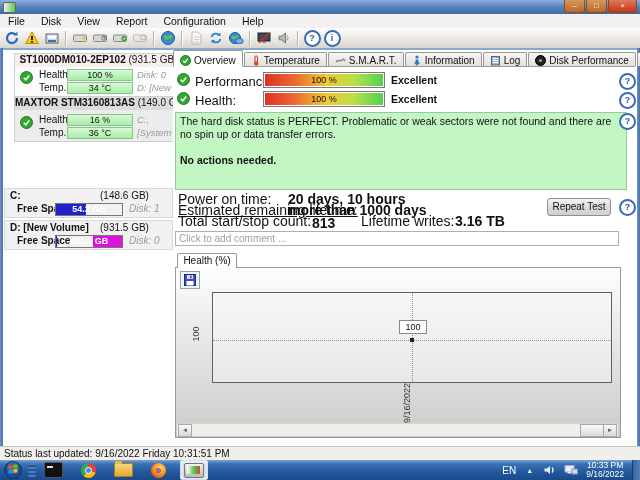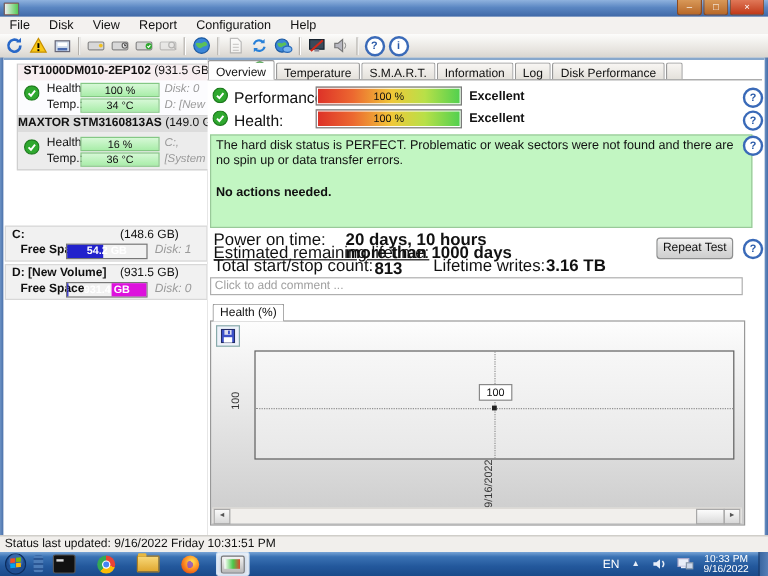--- a/index.html
+++ b/index.html
@@ -58,21 +58,21 @@
   .pbar .free{background:#dd11dd;height:100%;flex:1;}
   .pbartext{position:absolute;left:0;top:0;width:100%;text-align:center;color:#fff;
     font-weight:bold;font-size:9px;line-height:11px;}
   .pdisk{position:absolute;left:124px;font-style:italic;color:#9a9a9a;line-height:13px;}
   
   .main{left:173px;top:48px;width:464px;height:398px;background:#fff;border-top:2px solid #88a8cc;}
   .tabbar{position:absolute;left:0;top:1px;width:462px;height:15px;display:flex;align-items:flex-end;
     border-bottom:1px solid #989898;}
   .tab{display:flex;align-items:flex-end;gap:3px;height:13px;padding:0 6px;margin-right:1px;
     border:1px solid #989898;border-bottom:none;border-radius:2px 2px 0 0;
-    background:linear-gradient(#f8f6f3,#e4e1db);font-size:10px;white-space:nowrap;flex-direction:column;}
+    background:linear-gradient(#f8f6f3,#e4e1db);font-size:10px;white-space:nowrap;}
   .tab.active{height:15px;background:#fff;position:relative;z-index:2;margin-bottom:-1px;
     border-bottom:1px solid #fff;}
   .ovrow{position:absolute;height:16px;}
   .ovlabel{position:absolute;left:22px;top:2px;font-size:13px;text-align:center;}
   .gradbar{position:absolute;left:90px;top:0;width:120px;height:14px;border:1px solid #7a7a7a;
     box-shadow:inset 0 0 0 1px #fff;text-align:center;font-size:9px;line-height:14px;
     background:linear-gradient(90deg,#dd3028 0%,#ec6830 25%,#f0c838 52%,#b8e048 75%,#4fd04f 100%);}
   .rating{position:absolute;left:218px;top:2px;font-weight:bold;font-size:10.5px;}
   .helpicon{position:absolute;}
   .statusbox{position:absolute;left:2px;top:62px;width:442px;height:72px;background:#c2f6c2;

